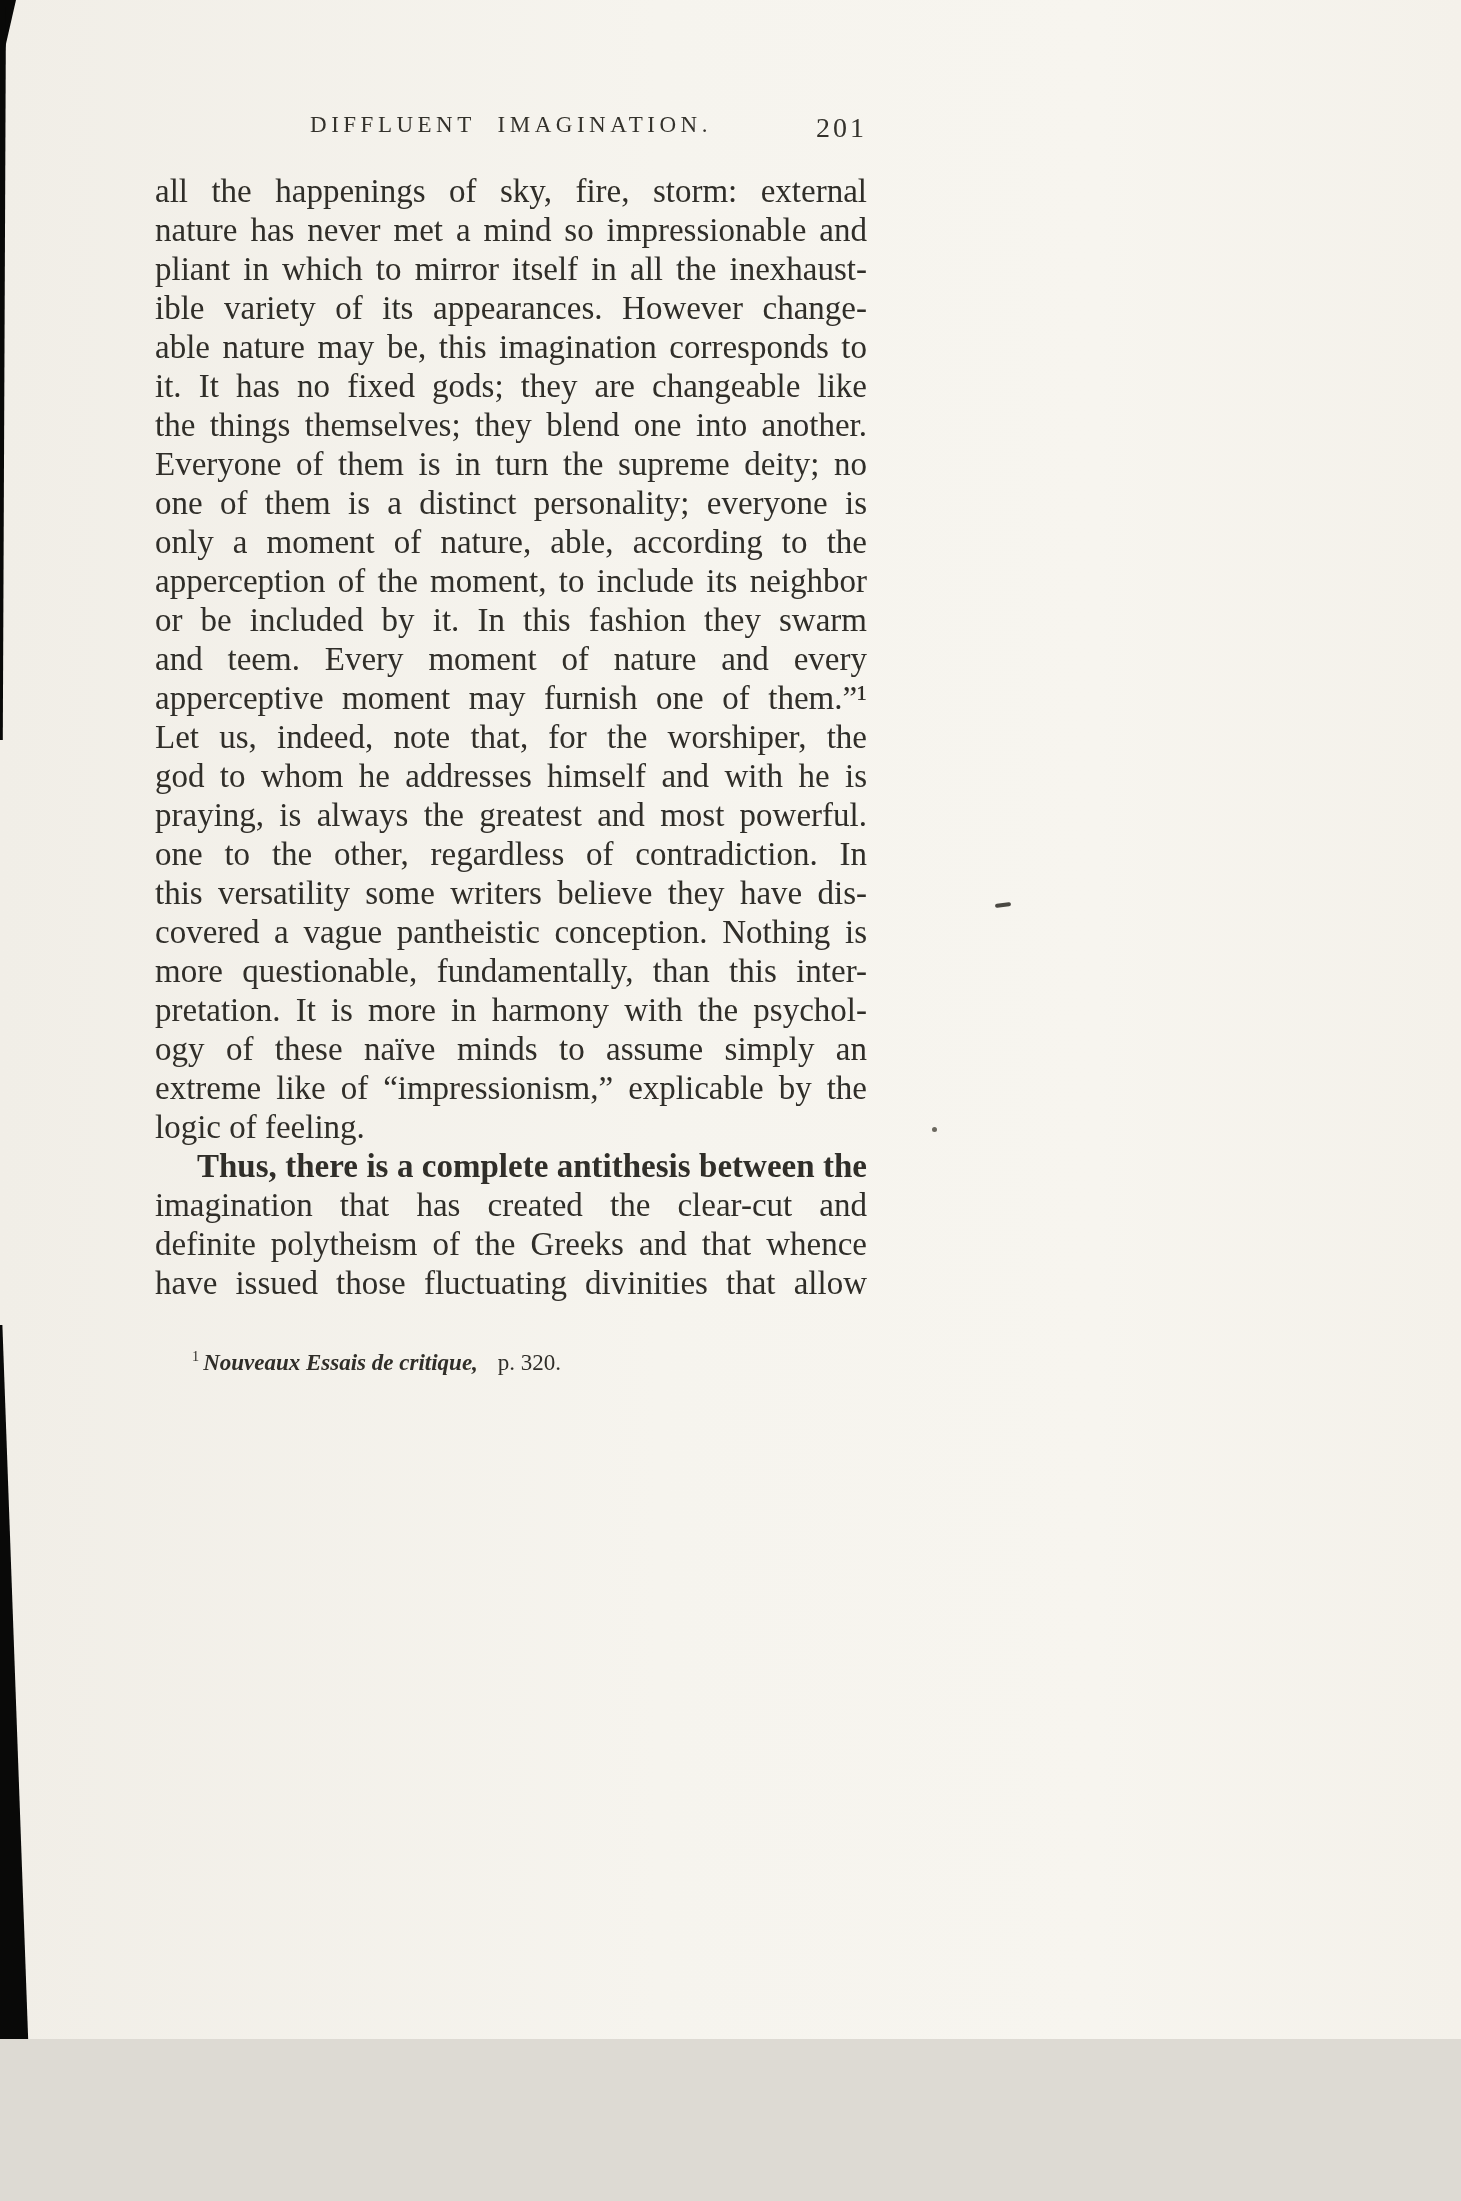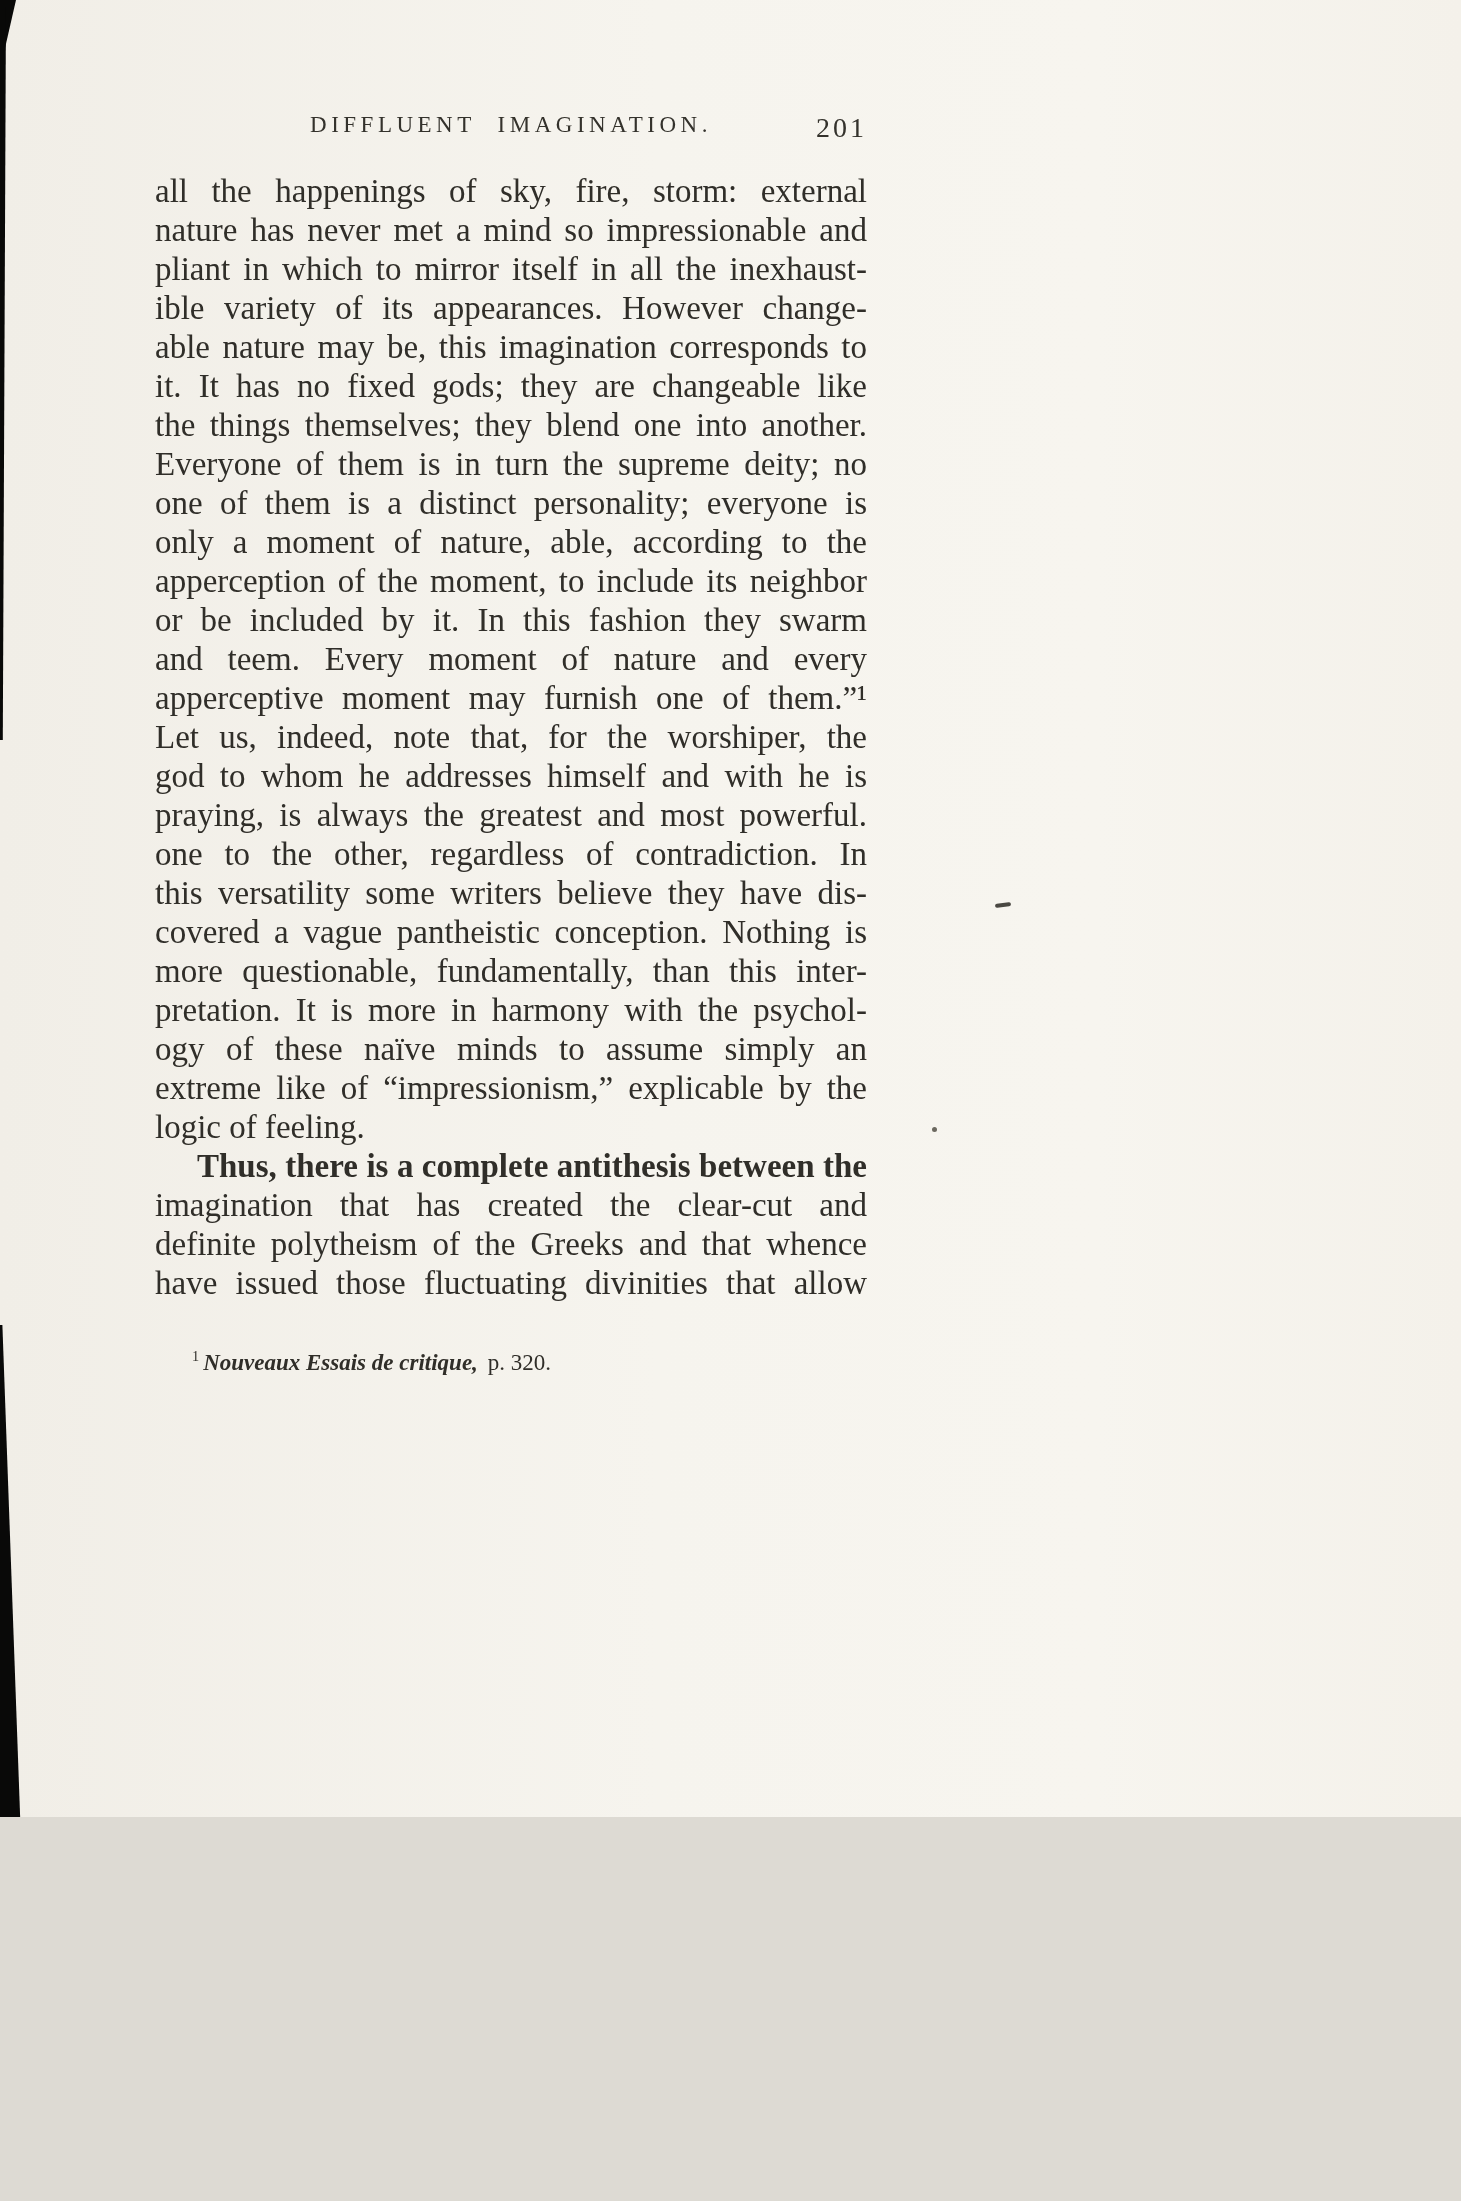--- a/index.html
+++ b/index.html
@@ -1,19 +1,19 @@
 <!DOCTYPE html>
 <html><head>
 <meta charset="utf-8">
 <style>
   html, body { margin: 0; padding: 0; background: #dddad3; }
   .page {
     position: relative;
     width: 1461px;
-    height: 1817px;
+    height: 2039px;
     margin: 0 auto;
     background: linear-gradient(90deg, #f1eee7 0%, #f6f4ee 45%, #f7f5ef 75%, #f4f1ea 100%);
     overflow: hidden;
     font-family: "Liberation Serif", serif;
     color: #2f2d28;
   }
 
   
   .header {
     position: absolute;
@@ -62,21 +62,21 @@
     top: 1348px;
     width: 660px;
     font-size: 23px;
     color: #302e29;
   }
   .fn-marker {
     vertical-align: super;
     font-size: 62%;
     margin-right: 4px;
   }
-  .fn-title { font-style: italic; font-weight: bold; margin-right: 10px; }
+  .fn-title { font-style: italic; font-weight: bold; margin-right: 20px; }
   .fn-rest { }
 
   
   .artifact { position: absolute; background: #090908; }
   .edge-left-top {
     left: 0; top: 0;
     width: 10px; height: 740px;
     clip-path: polygon(0 0, 60% 0, 28% 100%, 0 100%);
   }
   .corner-top-left {

